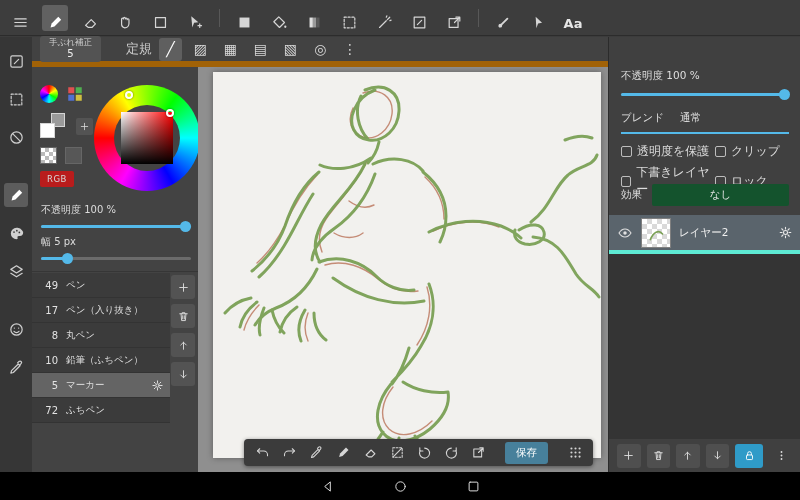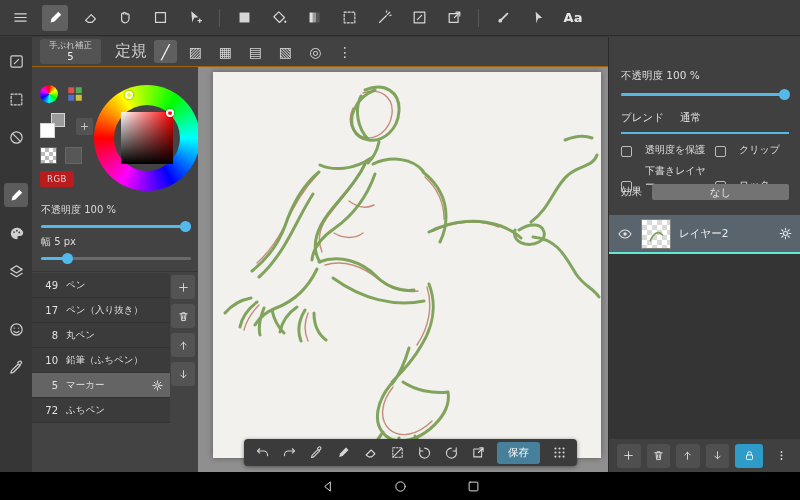--- a/index.html
+++ b/index.html
@@ -3,32 +3,32 @@
 <meta charset="utf-8">
 <style>
   *{margin:0;padding:0;box-sizing:border-box}
   html,body{width:800px;height:500px;overflow:hidden}
   body{font-family:"DejaVu Sans","Liberation Sans",sans-serif;background:#3c3c3c;color:#ddd;font-size:11px}
   #app{position:relative;width:800px;height:500px;background:#3c3c3c;overflow:hidden}
   svg{display:block;fill:none;stroke:currentColor;stroke-width:1.7;stroke-linecap:round;stroke-linejoin:round}
 
   
   #topbar{position:absolute;left:0;top:0;width:800px;height:36px;background:#3d3d3d;border-bottom:1px solid #2c2c2c;display:flex;align-items:center;gap:9px;padding:0 7px;z-index:6}
-  .tool{width:26px;height:26px;display:flex;align-items:center;justify-content:center;border-radius:3px;color:#d6d6d6;flex:0 0 auto}
+  .tool{width:26px;height:26px;display:flex;align-items:flex-end;justify-content:center;border-radius:3px;color:#d6d6d6;flex:0 0 auto}
   .tool svg{width:17px;height:17px}
   .tool.active{background:#616161;color:#fff}
   .sep{width:1px;height:18px;background:#585858;margin:0 2px}
   .aalabel{font-size:13px;font-weight:bold;color:#e6e6e6}
 
   
-  #subbar{position:absolute;left:32px;top:37px;width:768px;height:30px;background:#424242;border-bottom:1px solid #a16207;display:flex;align-items:center;gap:7px;padding:0 8px;z-index:5}
+  #subbar{position:absolute;left:32px;top:37px;width:768px;height:30px;background:#424242;border-bottom:6px solid #a16207;display:flex;align-items:center;gap:7px;padding:0 8px;z-index:5}
   .stab{background:#535353;border-radius:3px;padding:2px 9px;text-align:center;line-height:1.15}
   .stab .l1{font-size:8.5px;color:#cfcfcf;display:block}
   .stab .l2{font-size:10px;color:#f0f0f0;display:block}
-  .rlabel{font-size:16px;color:#cccccc;margin-left:7px}
+  .rlabel{font-size:13px;color:#cccccc;margin-left:18px}
   .rmode{width:23px;height:23px;display:flex;align-items:center;justify-content:center;font-size:14px;color:#d8d8d8;border-radius:3px}
   .rmode.active{background:#5f5f5f;color:#fff}
   .vdots{font-size:14px;color:#cfcfcf;margin-left:4px}
 
   
   #rail{position:absolute;left:0;top:37px;width:32px;height:435px;background:#363636;display:flex;flex-direction:column;align-items:center;padding-top:12px;gap:14px;z-index:5}
   .railitem{width:24px;height:24px;display:flex;align-items:center;justify-content:center;border-radius:3px;color:#cfcfcf}
   .railitem svg{width:17px;height:17px}
   .railitem.active{background:#5c5c5c;color:#fff}
   .railgap{height:6px}
@@ -64,37 +64,37 @@
   #bcol{position:absolute;right:3px;top:208px;display:flex;flex-direction:column;gap:5px}
   .bcbtn{width:24px;height:24px;background:#535353;border-radius:3px;display:flex;align-items:center;justify-content:center;color:#ddd}
   .bcbtn svg{width:13px;height:13px}
 
   
   #canvasarea{position:absolute;left:198px;top:67px;width:410px;height:405px;background:#8f8f8f;z-index:3}
   #canvas{position:absolute;left:15px;top:5px;width:388px;height:386px;background:#f2f1ee;box-shadow:0 0 6px rgba(0,0,0,.35)}
   #canvastoolbar{position:absolute;left:46px;top:372px;height:27px;background:#3b3b3b;border-radius:4px;display:flex;align-items:center;gap:3px;padding:0 6px;box-shadow:0 1px 4px rgba(0,0,0,.45)}
   .cbtn{width:24px;height:23px;display:flex;align-items:center;justify-content:center;border-radius:3px;color:#d6d6d6}
   .cbtn svg{width:15px;height:15px}
-  #savebtn{background:#47809b;color:#fff;font-size:10.5px;border-radius:3px;padding:4px 11px;margin:0 4px;white-space:nowrap}
+  #savebtn{background:#47809b;color:#fff;font-size:10.5px;border-radius:3px;padding:4px 11px;margin:0 12px;white-space:nowrap}
 
   
   #rightpanel{position:absolute;right:0;top:37px;width:192px;height:435px;background:#404040;border-left:1px solid #2b2b2b;z-index:5}
   #rp-opacity-label{position:absolute;left:12px;top:32px;font-size:10.5px;color:#dedede}
   #rp-slider{position:absolute;left:12px;top:56px;width:168px;height:3px;background:#6b6b6b;border-radius:2px}
   #rp-slider .fill{width:168px;height:3px;background:#54b9e9;border-radius:2px}
   #rp-slider .knob{position:absolute;left:158px;top:-4px;width:11px;height:11px;border-radius:50%;background:#54b9e9}
   #blendrow{position:absolute;left:12px;top:74px;width:168px;display:flex;gap:16px;font-size:10.5px;color:#e0e0e0;padding-bottom:7px;border-bottom:2px solid #54b9e9}
   .cbrow{position:absolute;left:12px;display:flex}
-  .cb{display:flex;align-items:flex-end;gap:13px;font-size:10px;color:#dcdcdc}
+  .cb{display:flex;align-items:center;gap:5px;font-size:12px;color:#dcdcdc}
   .cb .box{width:11px;height:11px;border:1.5px solid #bdbdbd;border-radius:2px}
   .cb.first{width:94px}
   #effectrow{position:absolute;left:12px;top:147px;width:168px;display:flex;align-items:center;gap:10px;font-size:10.5px}
-  #effectbtn{flex:1;height:16px;background:#737373;border-radius:2px;display:flex;align-items:flex-end;justify-content:center;color:#e8e8e8}
+  #effectbtn{flex:1;height:22px;background:#14532d;border-radius:2px;display:flex;align-items:center;justify-content:center;color:#e8e8e8}
   #layers{position:absolute;left:0;top:178px;width:192px;height:224px;background:#343434}
-  .lrow{height:39px;display:flex;align-items:center;gap:8px;padding:0 8px;border-bottom:2px solid #5eead4}
+  .lrow{height:39px;display:flex;align-items:center;gap:8px;padding:0 8px;border-bottom:4px solid #5eead4}
   .lrow.selected{background:#5a646c}
   .lrow .eye{color:#e0e0e0}
   .lrow .eye svg{width:16px;height:16px}
   .lthumb{width:30px;height:30px;background:conic-gradient(#d9d9d9 25%,#fff 0 50%,#d9d9d9 0 75%,#fff 0) 0 0/10px 10px;border:1px solid #808080;position:relative;overflow:hidden}
   .lthumb svg{position:absolute;inset:0;width:100%;height:100%}
   .lname{flex:1;font-size:10.5px;color:#f0f0f0}
   .lgear{color:#e8e8e8}
   .lgear svg{width:15px;height:15px}
   #layerbar{position:absolute;left:0;top:402px;width:192px;height:33px;display:flex;align-items:center;gap:6px;padding:0 8px;background:#404040}
   .lbbtn{width:25px;height:24px;background:#4f4f4f;border-radius:3px;display:flex;align-items:center;justify-content:center;color:#ddd}

